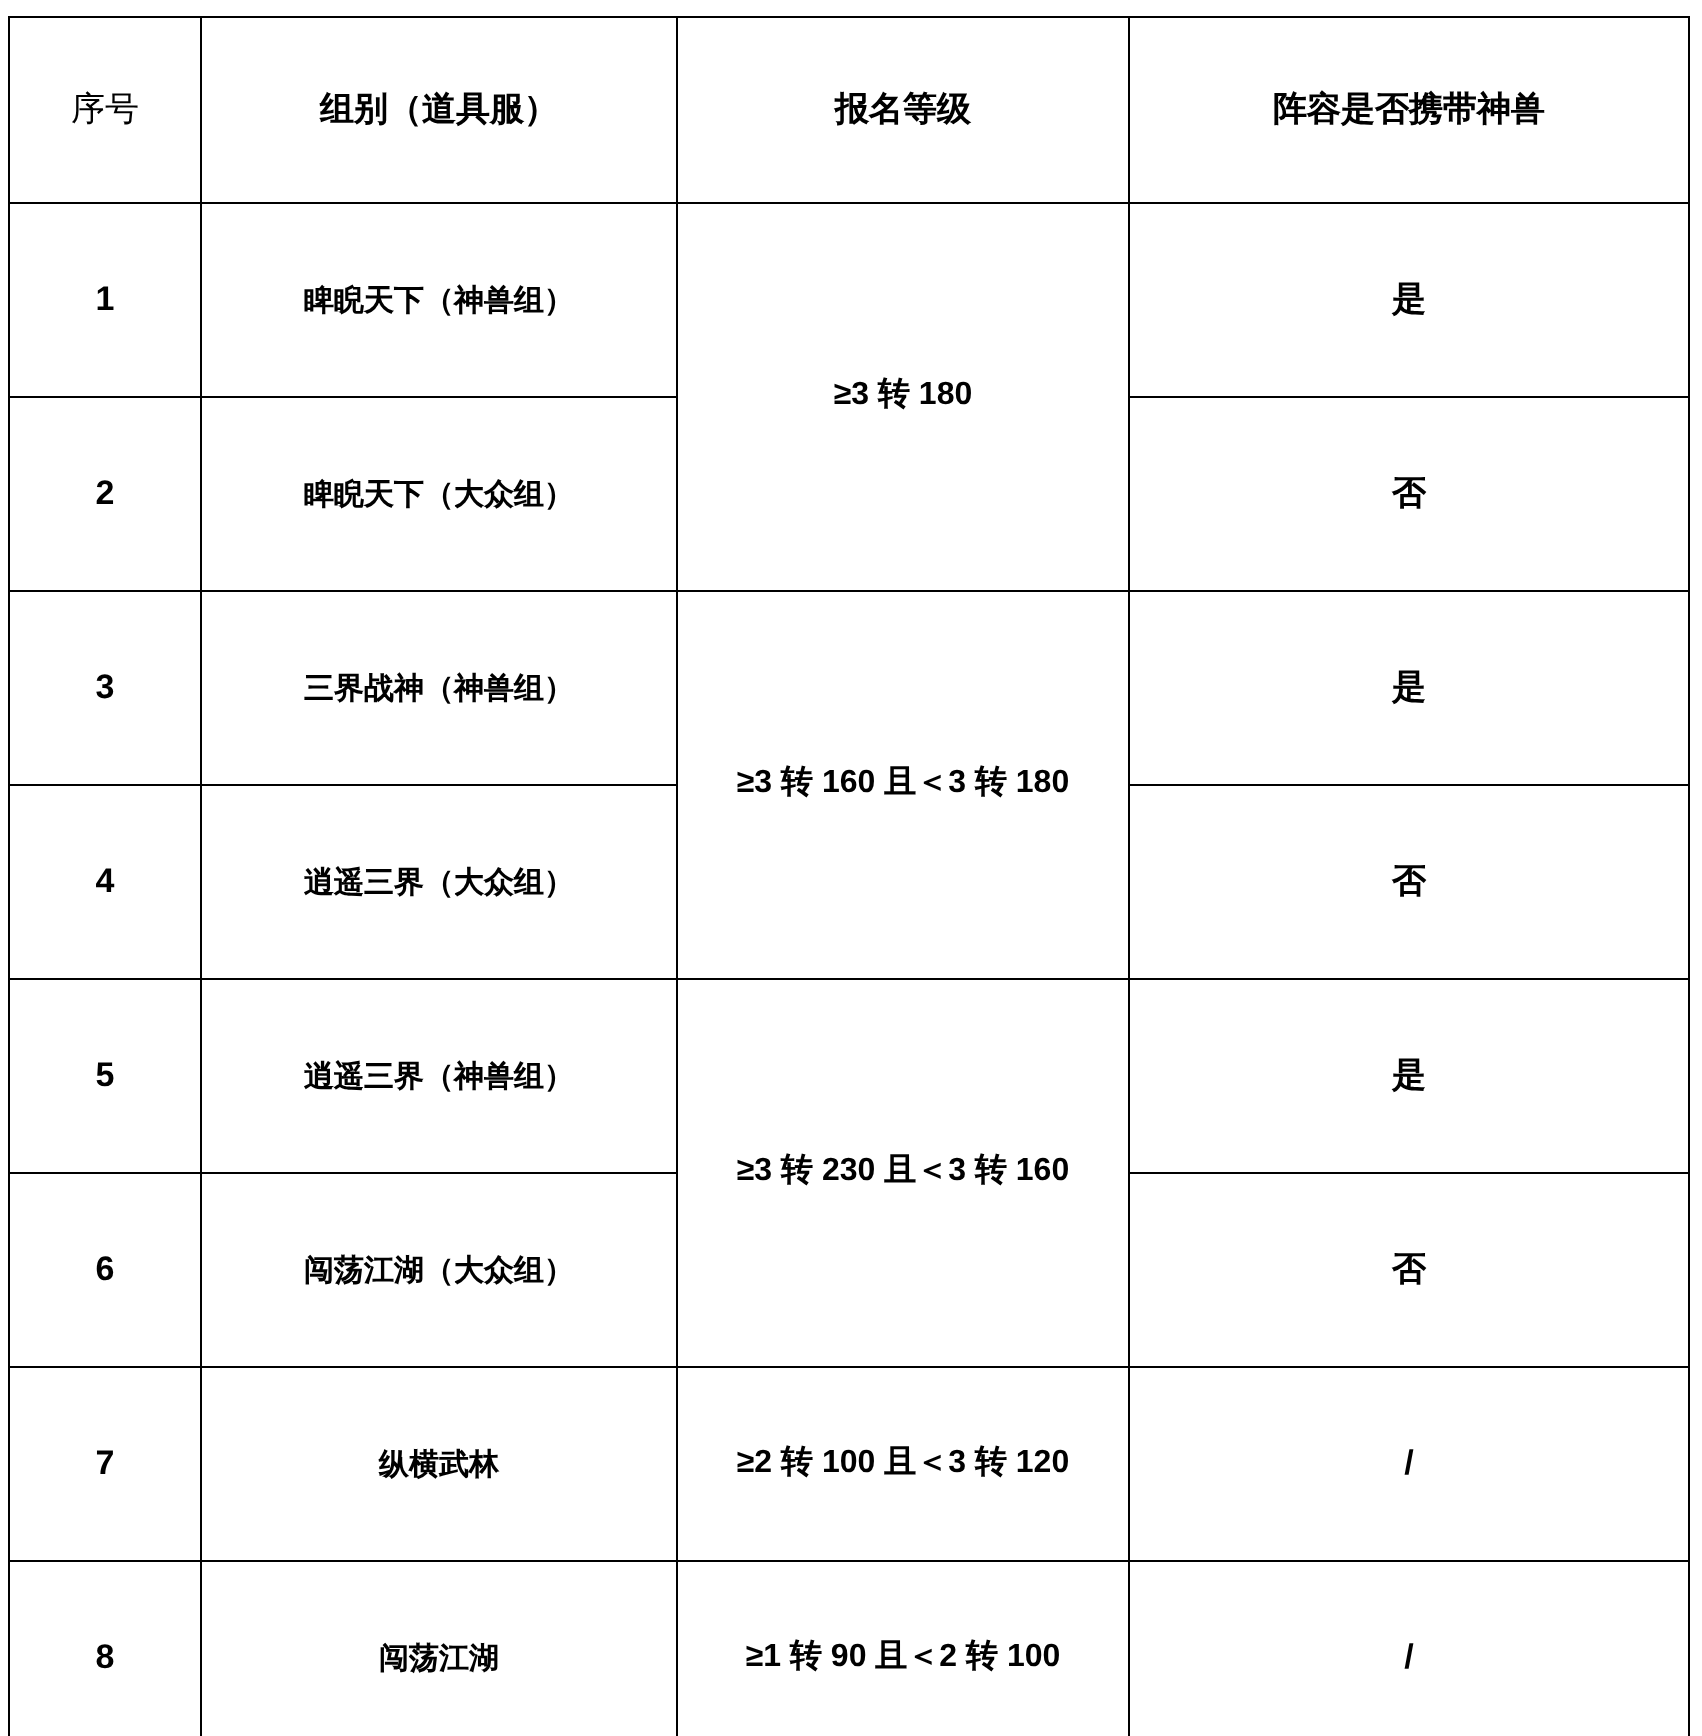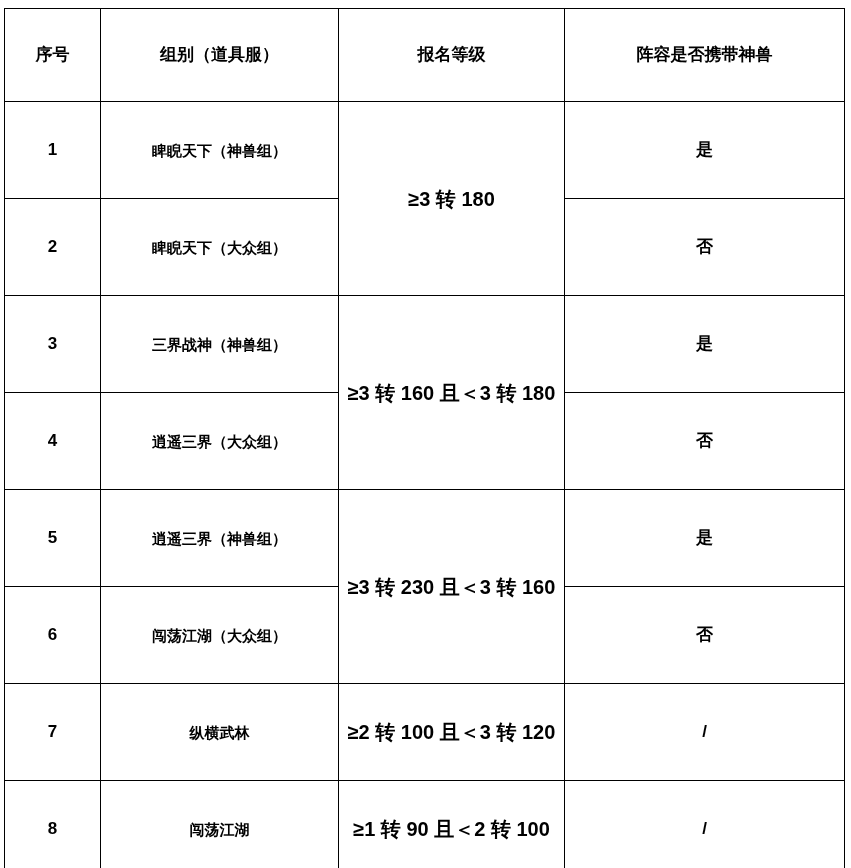--- a/index.html
+++ b/index.html
@@ -42,33 +42,33 @@
   .col-group { width: 238px; }
   .col-level { width: 226px; }
   .col-beast { width: 280px; }
 
   thead td {
     height: 84px;
     font-size: 17px;
     font-weight: bold;
   }
   thead td.hdr-no {
-    font-weight: bold;
+    font-weight: normal;
   }
   tbody td {
     height: 88px;
   }
   tbody td.cell-no {
     font-size: 17px;
   }
   tbody td.cell-group {
     font-size: 15px;
   }
   tbody td.cell-level {
-    font-size: 20px;
+    font-size: 16px;
     white-space: nowrap;
   }
   tbody td.cell-beast {
     font-size: 17px;
   }
   .footer-mark {
     position: absolute;
     left: 0;
     right: 0;
     bottom: 2px;

